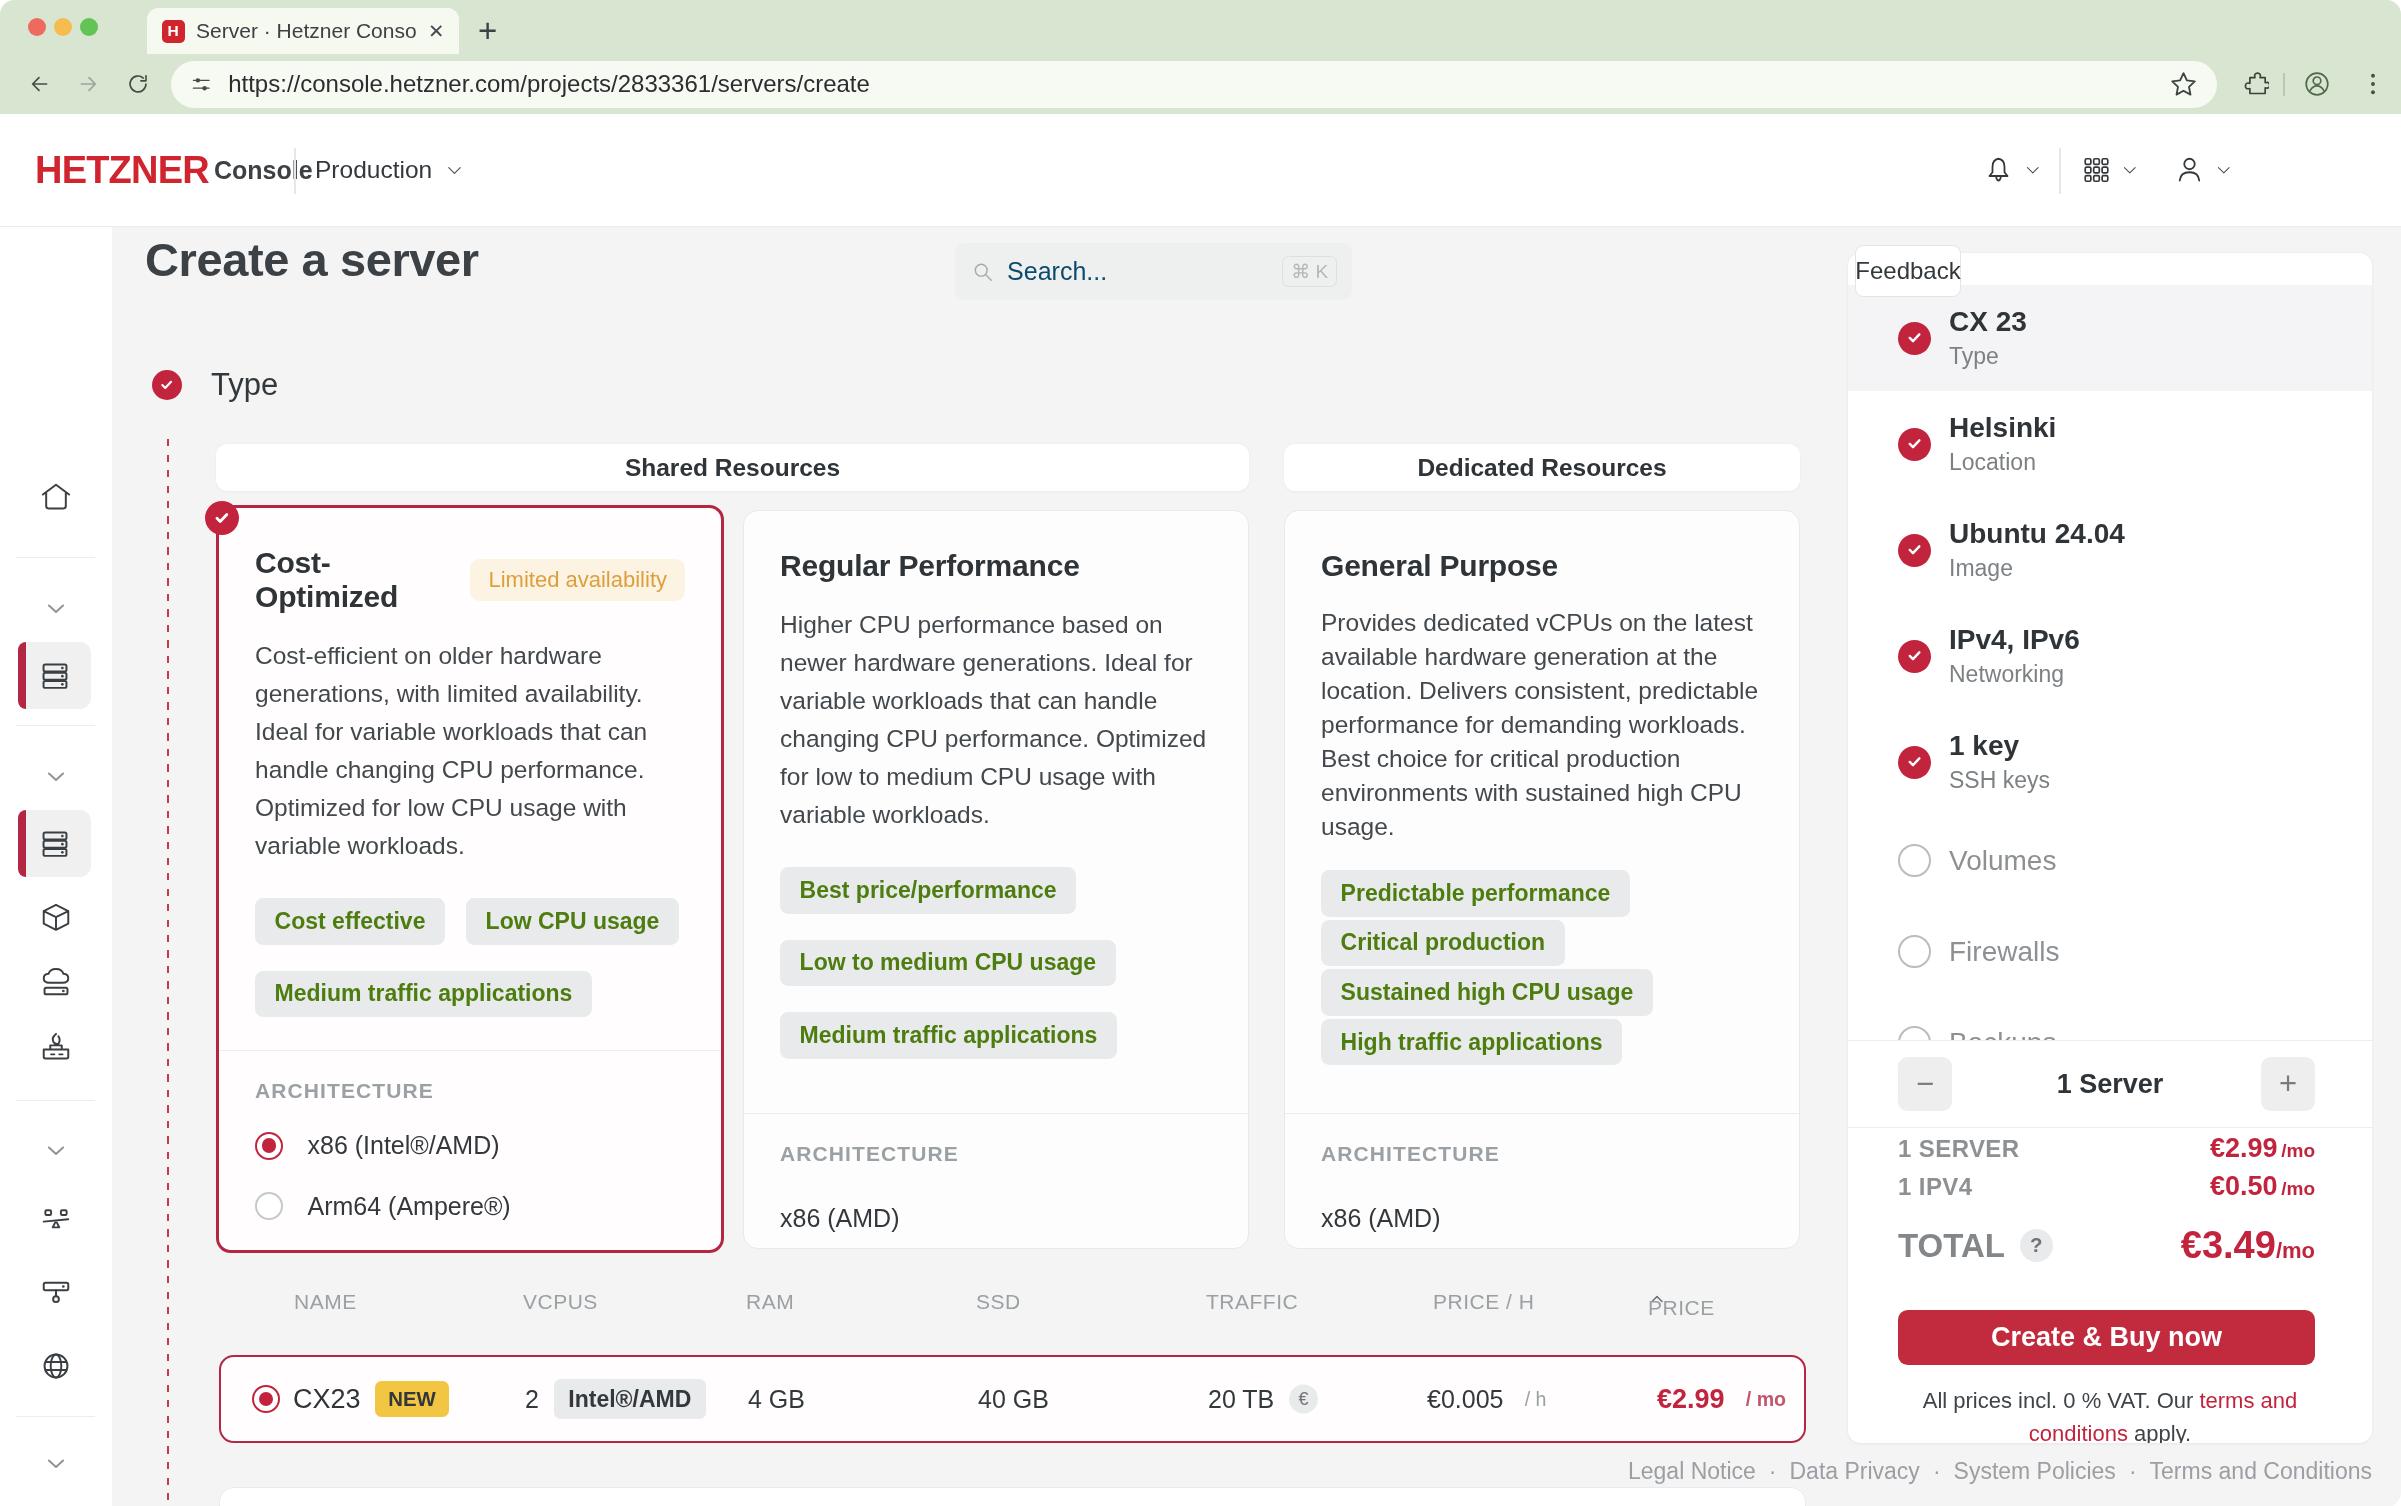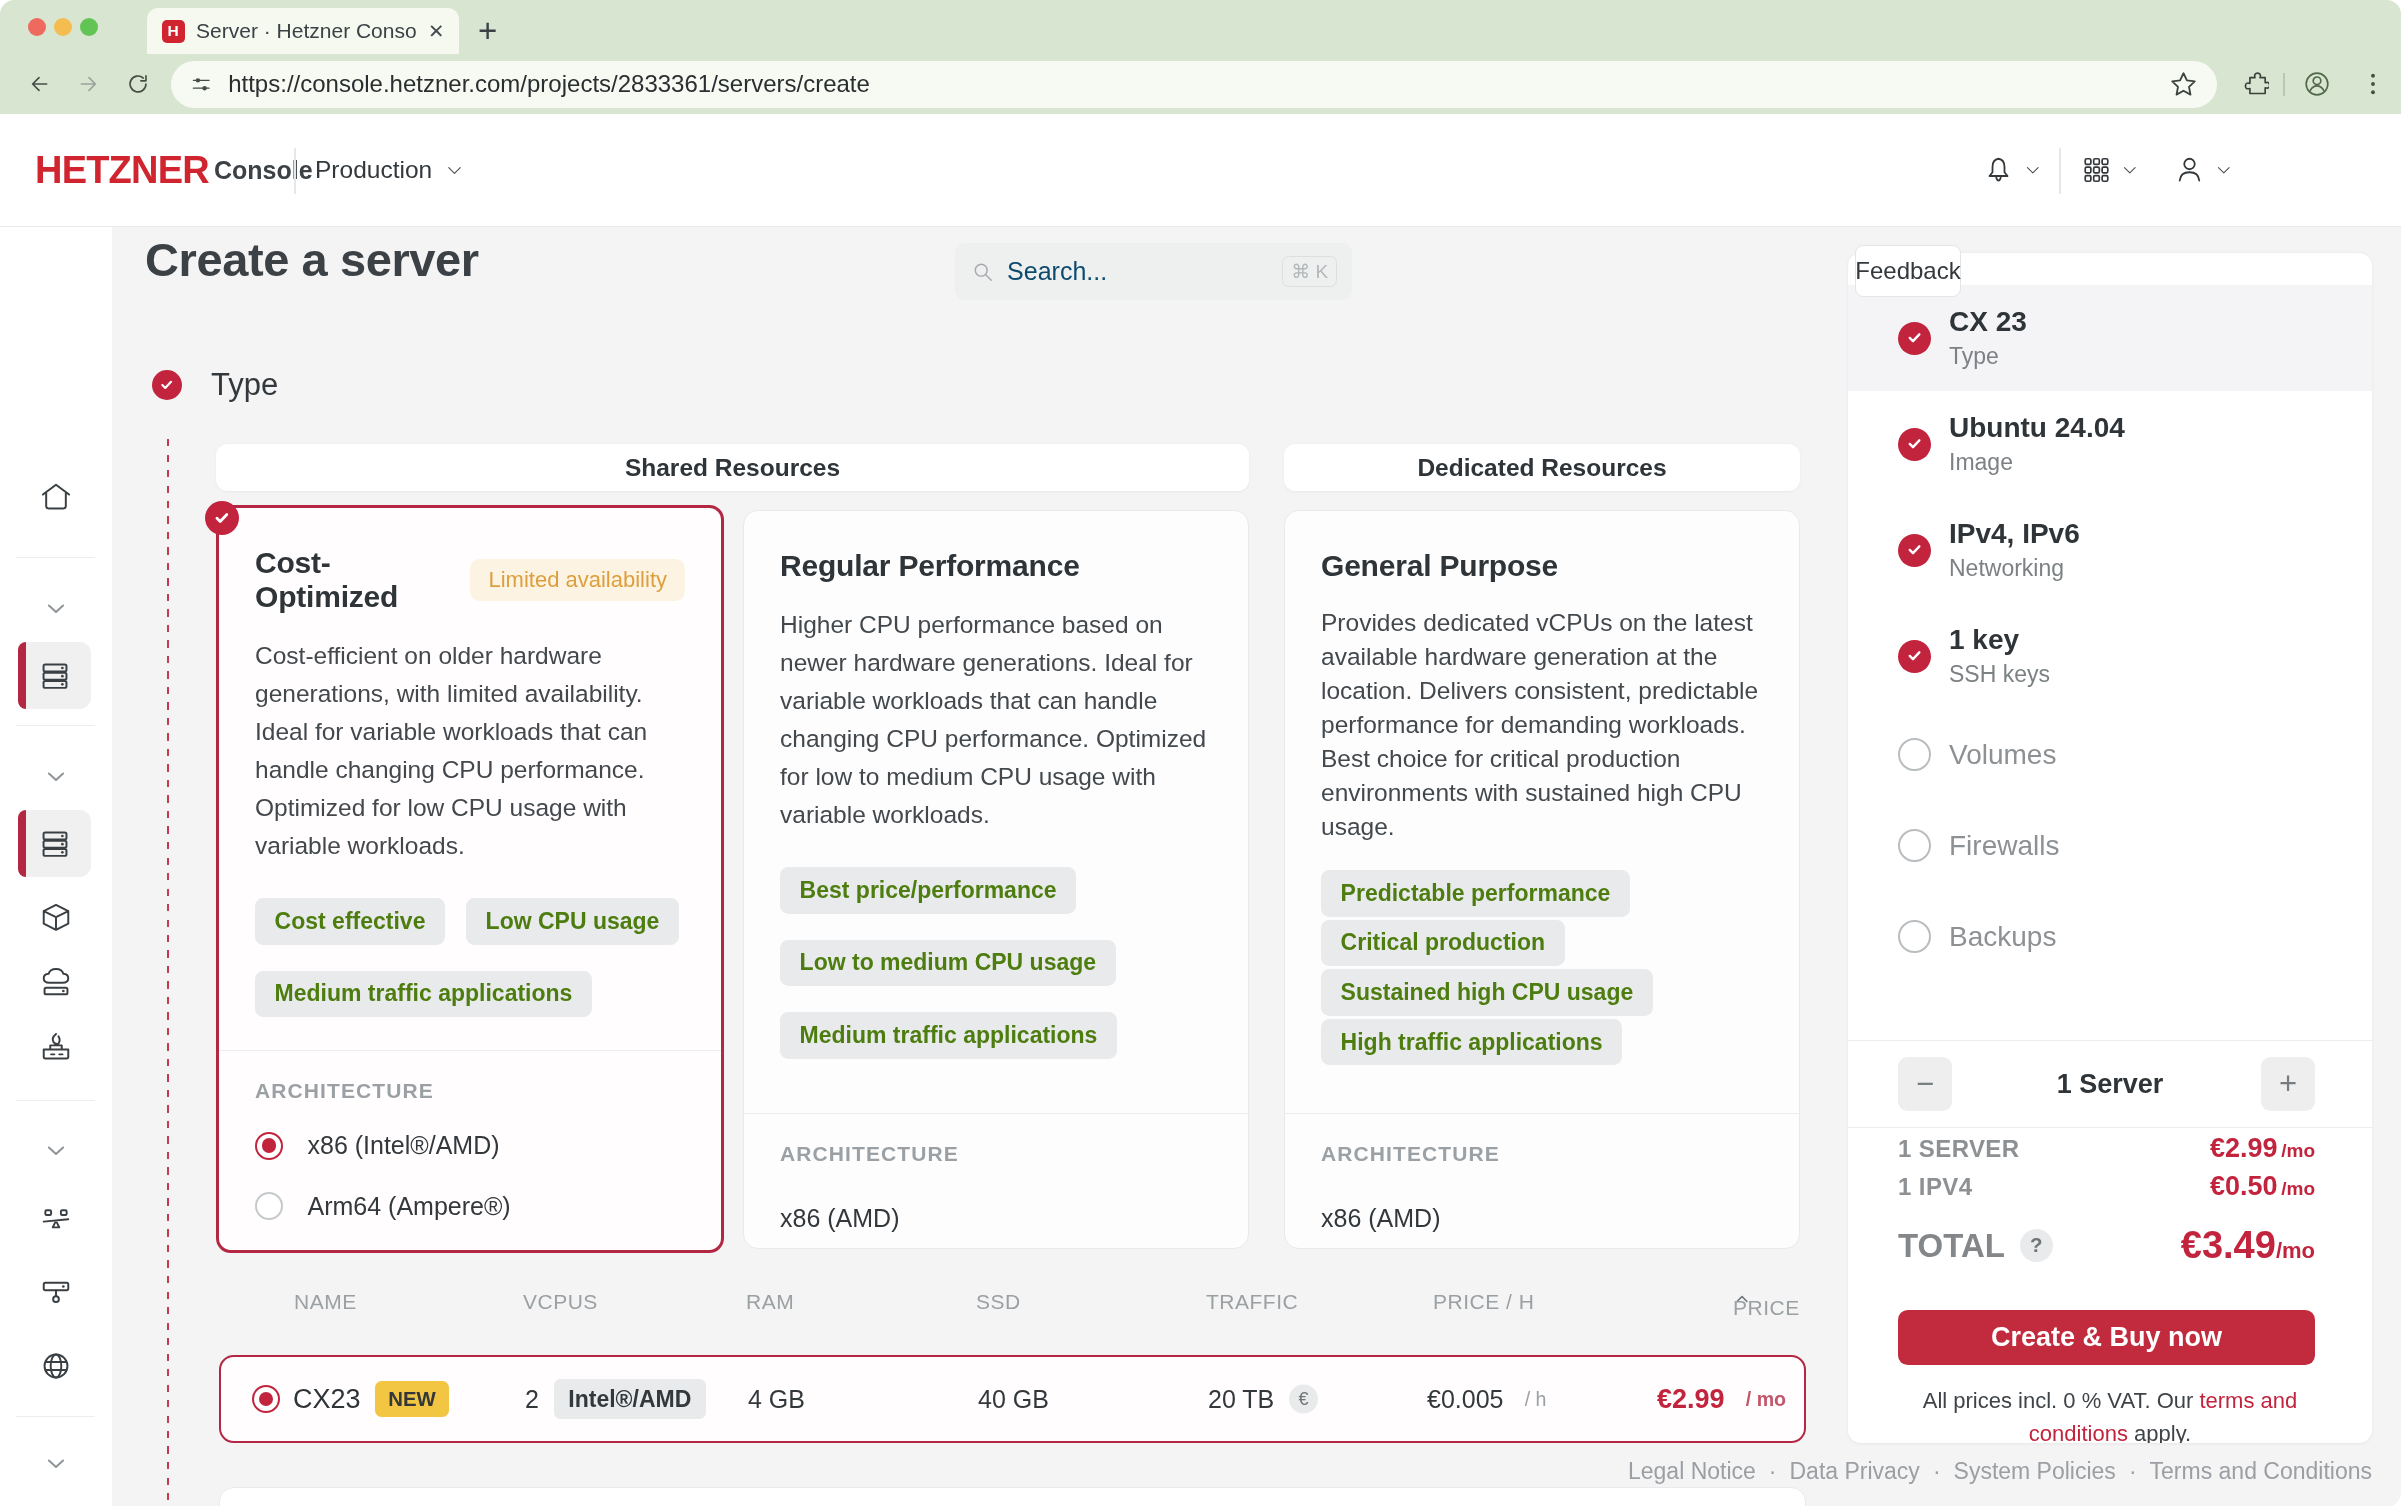--- a/index.html
+++ b/index.html
@@ -402,21 +402,21 @@
       </div>
     </div>
 
     <div class="thead">
       <span style="left:75px">NAME</span>
       <span style="left:304px">VCPUS</span>
       <span style="left:527px">RAM</span>
       <span style="left:757px">SSD</span>
       <span style="left:987px">TRAFFIC</span>
       <span style="left:1214px">PRICE / H</span>
-      <span style="left:1514px">
+      <span style="left:1429px">
         <span>PRICE</span>
         <svg style="width:18px;height:18px" viewBox="0 0 44 44">
             <path d="M10 28 l12-12 12 12" fill="none" stroke="#6f7477" stroke-width="4" stroke-linecap="round" stroke-linejoin="round"></path>
           </svg>
       </span>
     </div>
 
     <div class="trow selrow">
       <span class="cell" style="left:31px">
           <span class="radio sel"></span>
@@ -470,20 +470,31 @@
             <span class="l" style="display:block">Type</span>
           </span>
       </div>
       <div class="pstep">
         <span class="check">
             <svg viewBox="0 0 24 24">
               <path d="M6 12.5l4 4L18 8" stroke="#fff" stroke-width="3" fill="none" stroke-linecap="round" stroke-linejoin="round"></path>
             </svg>
           </span>
         <span class="ptxt">
+            <span class="t" style="display:block">Helsinki</span>
+            <span class="l" style="display:block">Location</span>
+          </span>
+      </div>
+      <div class="pstep">
+        <span class="check">
+            <svg viewBox="0 0 24 24">
+              <path d="M6 12.5l4 4L18 8" stroke="#fff" stroke-width="3" fill="none" stroke-linecap="round" stroke-linejoin="round"></path>
+            </svg>
+          </span>
+        <span class="ptxt">
             <span class="t" style="display:block">Ubuntu 24.04</span>
             <span class="l" style="display:block">Image</span>
           </span>
       </div>
       <div class="pstep">
         <span class="check">
             <svg viewBox="0 0 24 24">
               <path d="M6 12.5l4 4L18 8" stroke="#fff" stroke-width="3" fill="none" stroke-linecap="round" stroke-linejoin="round"></path>
             </svg>
           </span>

